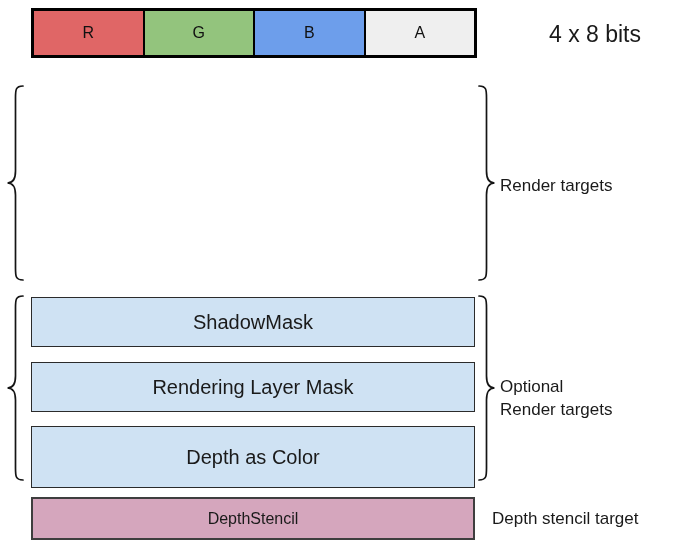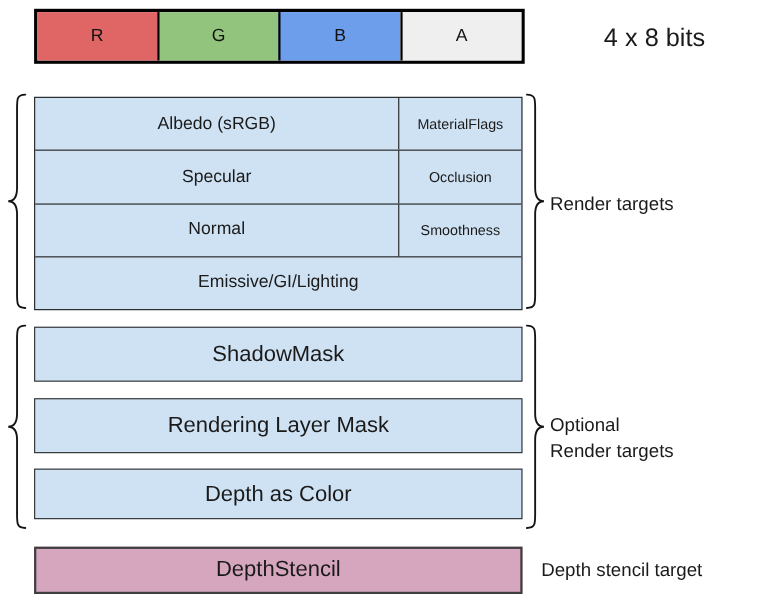--- a/index.html
+++ b/index.html
@@ -26,70 +26,53 @@
   .rt-row + .rt-row { border-top:1px solid #1c1c1c; }
   .rt-main { flex:1; display:flex; align-items:center; justify-content:center; font-size:16px; }
   .rt-alpha { width:112px; border-left:1px solid #1c1c1c; display:flex; align-items:center; justify-content:center; font-size:13px; }
 
   
   .opt-box { left:31px; width:444px; border:1.5px solid #2b2b2b; background:var(--lightblue);
              display:flex; align-items:center; justify-content:center; font-size:20px; }
 
   
   .ds-box { left:31px; top:497px; width:444px; height:43px; border:2px solid #3e3e3e; background:var(--pink);
-            display:flex; align-items:center; justify-content:center; font-size:20px; }
+            display:flex; align-items:center; justify-content:center; font-size:16px; }
 
   .side-label { font-size:17px; line-height:23px; white-space:nowrap; }
 
   svg.brace { position:absolute; overflow:visible; }
   svg.brace path { fill:none; stroke:#141414; stroke-width:1.7; stroke-linecap:round; }
   .flip { transform:scaleX(-1); }
 </style>
 </head>
 <body>
 
 <div class="canvas">
 
   <div class="abs bar">
     <div class="cell cell-r">R</div>
     <div class="cell cell-g">G</div>
     <div class="cell cell-b">B</div>
     <div class="cell cell-a">A</div>
   </div>
   <div class="abs caption" style="left:540px; top:21px; width:110px;">4 x 8 bits</div>
 
-  <div class="abs rt-table">
-    <div class="rt-row">
-      <div class="rt-main">Albedo (sRGB)</div>
-      <div class="rt-alpha">MaterialFlags</div>
-    </div>
-    <div class="rt-row">
-      <div class="rt-main">Specular</div>
-      <div class="rt-alpha">Occlusion</div>
-    </div>
-    <div class="rt-row">
-      <div class="rt-main">Normal</div>
-      <div class="rt-alpha">Smoothness</div>
-    </div>
-    <div class="rt-row">
-      <div class="rt-main">Emissive/GI/Lighting</div>
-    </div>
-  </div>
 
   <svg class="brace" style="left:5px; top:85px;" width="20" height="196" viewBox="0 0 20 196">
     <path d="M 18 1 C 10.5 1 10.5 5 10.5 13 L 10.5 86 C 10.5 94 8 98 2.5 98 C 8 98 10.5 102 10.5 110 L 10.5 183 C 10.5 191 10.5 195 18 195"></path>
   </svg>
   <svg class="brace flip" style="left:477px; top:85px;" width="20" height="196" viewBox="0 0 20 196">
     <path d="M 18 1 C 10.5 1 10.5 5 10.5 13 L 10.5 86 C 10.5 94 8 98 2.5 98 C 8 98 10.5 102 10.5 110 L 10.5 183 C 10.5 191 10.5 195 18 195"></path>
   </svg>
   <div class="abs side-label" style="left:500px; top:174px; width:190px;">Render targets</div>
 
   <div class="abs opt-box" style="top:297px; height:50px;">ShadowMask</div>
   <div class="abs opt-box" style="top:362px; height:50px;">Rendering Layer Mask</div>
-  <div class="abs opt-box" style="top:426px; height:46px;">Depth as Color</div>
+  <div class="abs opt-box" style="top:426px; height:62px;">Depth as Color</div>
 
   <svg class="brace" style="left:5px; top:295px;" width="20" height="186" viewBox="0 0 20 186">
     <path d="M 18 1 C 10.5 1 10.5 5 10.5 13 L 10.5 81 C 10.5 89 8 93 2.5 93 C 8 93 10.5 97 10.5 105 L 10.5 173 C 10.5 181 10.5 185 18 185"></path>
   </svg>
   <svg class="brace flip" style="left:477px; top:295px;" width="20" height="186" viewBox="0 0 20 186">
     <path d="M 18 1 C 10.5 1 10.5 5 10.5 13 L 10.5 81 C 10.5 89 8 93 2.5 93 C 8 93 10.5 97 10.5 105 L 10.5 173 C 10.5 181 10.5 185 18 185"></path>
   </svg>
   <div class="abs side-label" style="left:500px; top:363px; width:190px;margin-top:12px;">
     <div>Optional</div>
     <div>Render targets</div>

